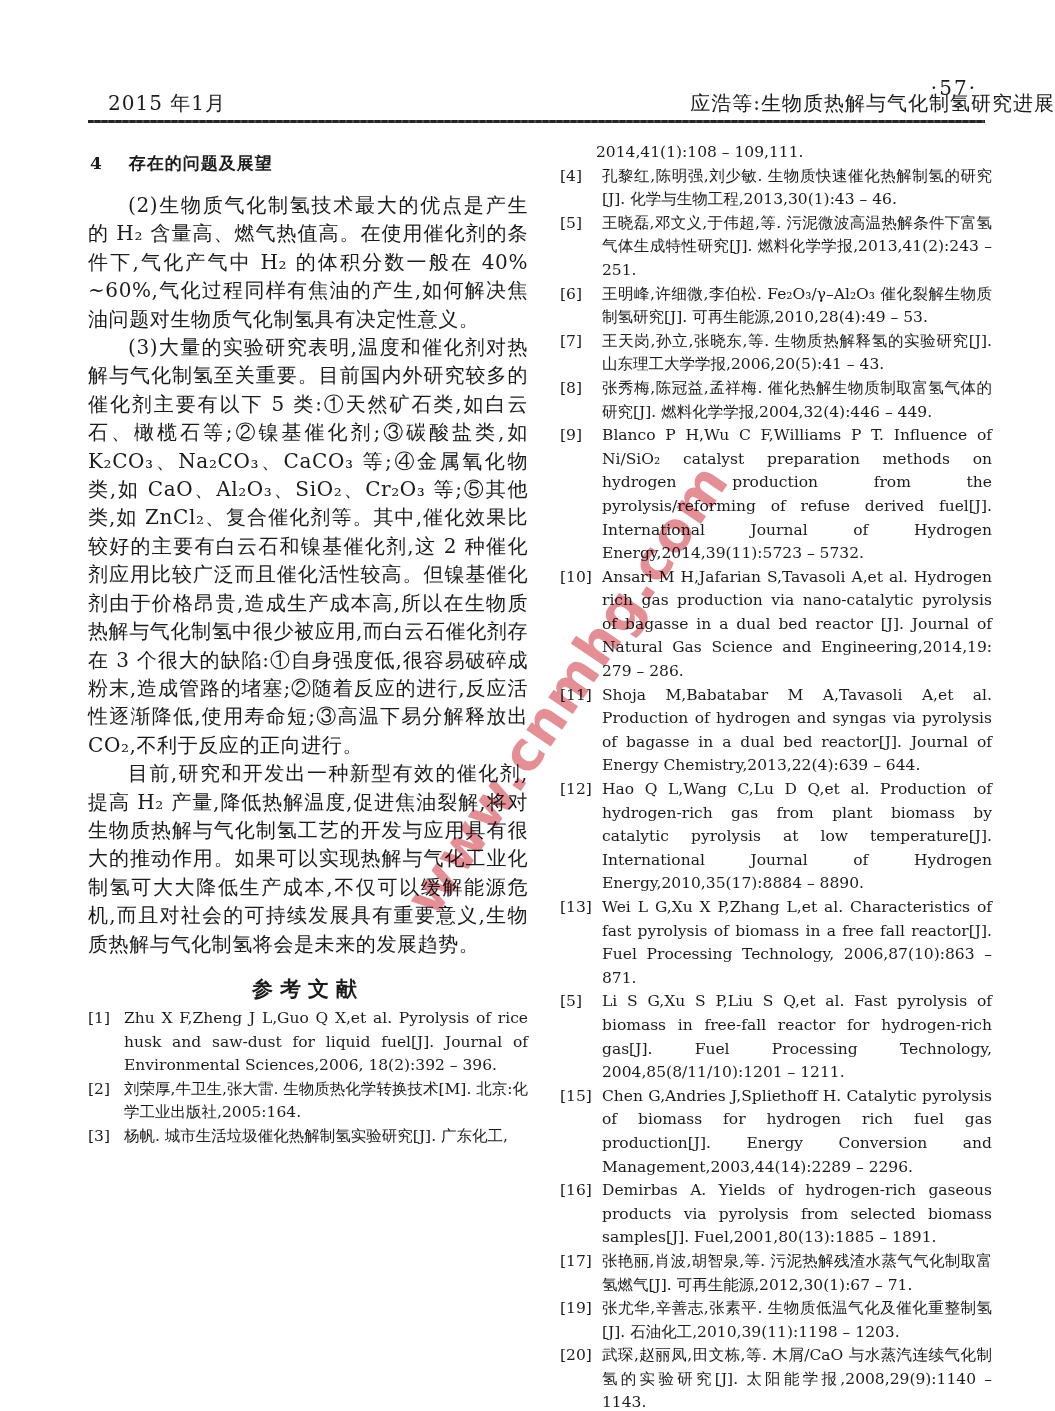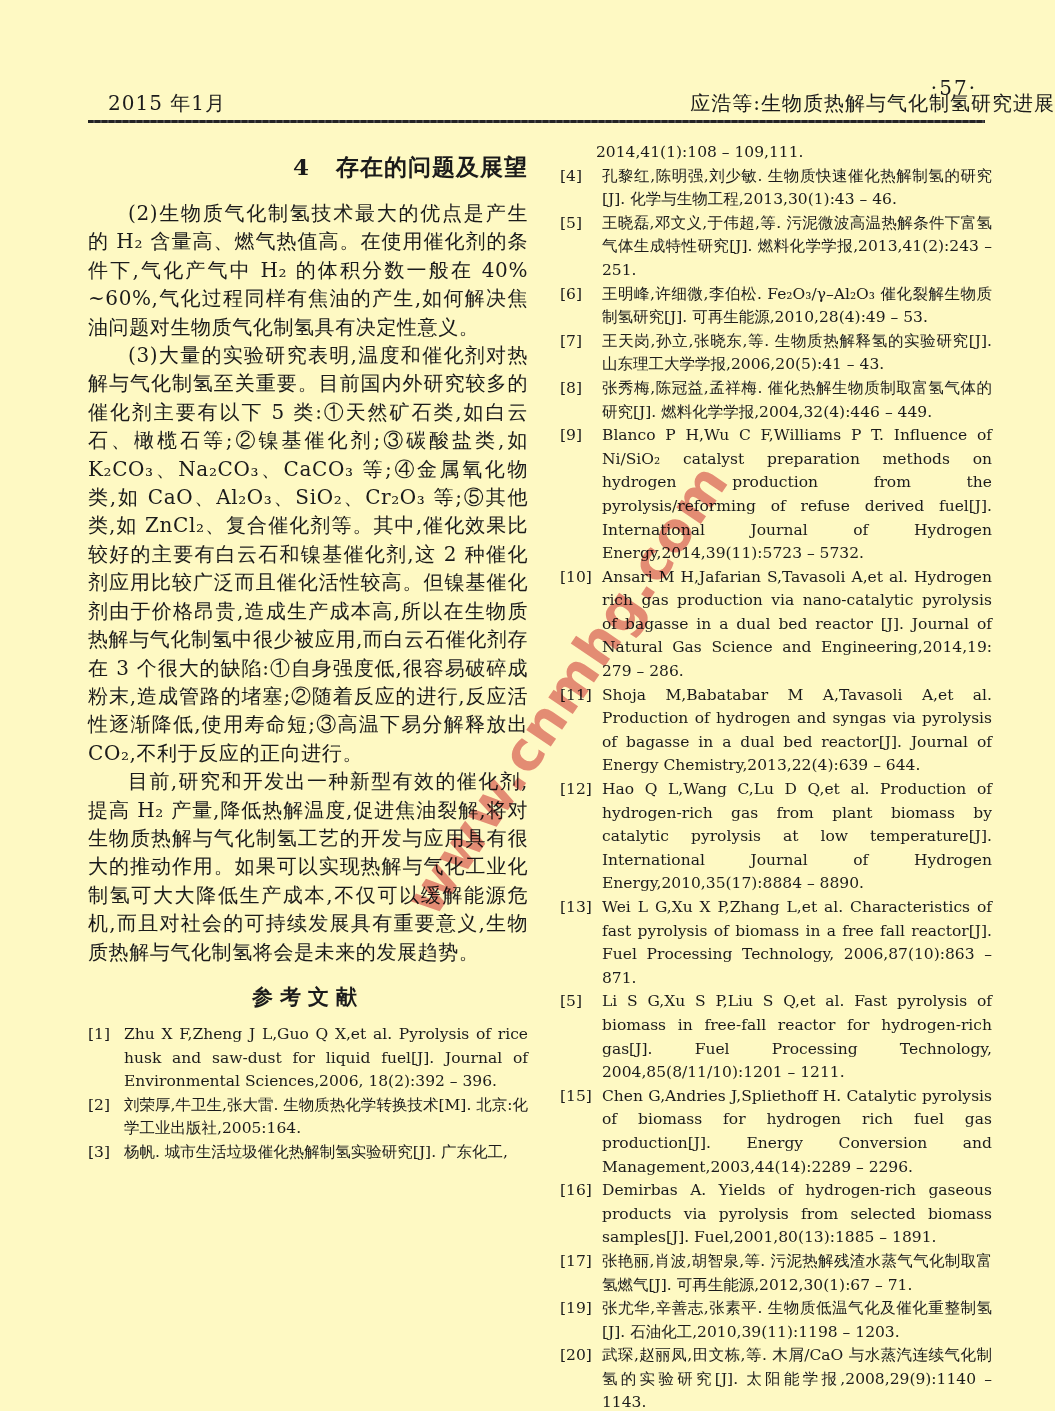--- a/index.html
+++ b/index.html
@@ -1,44 +1,44 @@
 <!DOCTYPE html>
 <html><head>
 <meta charset="utf-8">
 <style>
   html,body{margin:0;padding:0;background:#d8d6d2;}
   .page{
     position:relative;
     width:1055px;height:1411px;
     margin:0 auto;
-    background:#fef9c3;
+    background:#ffffff;
     color:#1b1b1b;
     font-family:"DejaVu Serif","Liberation Serif",serif;
     overflow:hidden;
   }
   
   .hdr-date{position:absolute;left:108px;top:90px;font-size:20px;letter-spacing:1px;}
   .hdr-title{position:absolute;left:0;right:0;top:90px;text-align:right;font-size:20px;letter-spacing:1px;}
   .hdr-page{position:absolute;right:78px;top:76px;font-size:20px;letter-spacing:2px;}
   .hdr-rule{
     position:absolute;left:88px;top:120px;width:897px;height:3px;
     background:repeating-linear-gradient(90deg,#242424 0 5px,#4a4a4a 5px 7px);
   }
   
   .col-left{position:absolute;left:88px;top:148px;width:440px;}
   .col-right{position:absolute;left:560px;top:141px;width:432px;}
   
-  .sec-head{font-size:23px;font-weight:bold;margin:4px 0 16px 2px;letter-spacing:1px;text-align:right;}
+  .sec-head{font-size:17px;font-weight:bold;margin:4px 0 16px 2px;letter-spacing:1px;}
   .sec-head .num{margin-right:26px;}
   .body-p{
     margin:0;font-size:20px;line-height:28.4px;letter-spacing:0.6px;
     text-align:justify;text-indent:2em;
   }
   
-  .ref-head{font-size:21px;font-weight:bold;text-align:center;letter-spacing:7px;margin:17px 0 12px 0;}
+  .ref-head{font-size:21px;font-weight:bold;text-align:center;letter-spacing:7px;margin:17px 0 4px 0;}
   .ref{display:flex;font-size:15.5px;line-height:23.6px;}
   .ref-label{flex:0 0 36px;}
   .ref-text{flex:1;text-align:justify;}
   .ref-cont{margin-left:36px;font-size:15.5px;line-height:23.6px;}
   .col-right .ref-label{flex:0 0 42px;}
   
   .watermark{
     position:absolute;left:322px;top:695px;width:440px;
     transform:rotate(-56deg);transform-origin:center;
     font-family:"DejaVu Sans","Liberation Sans",sans-serif;

